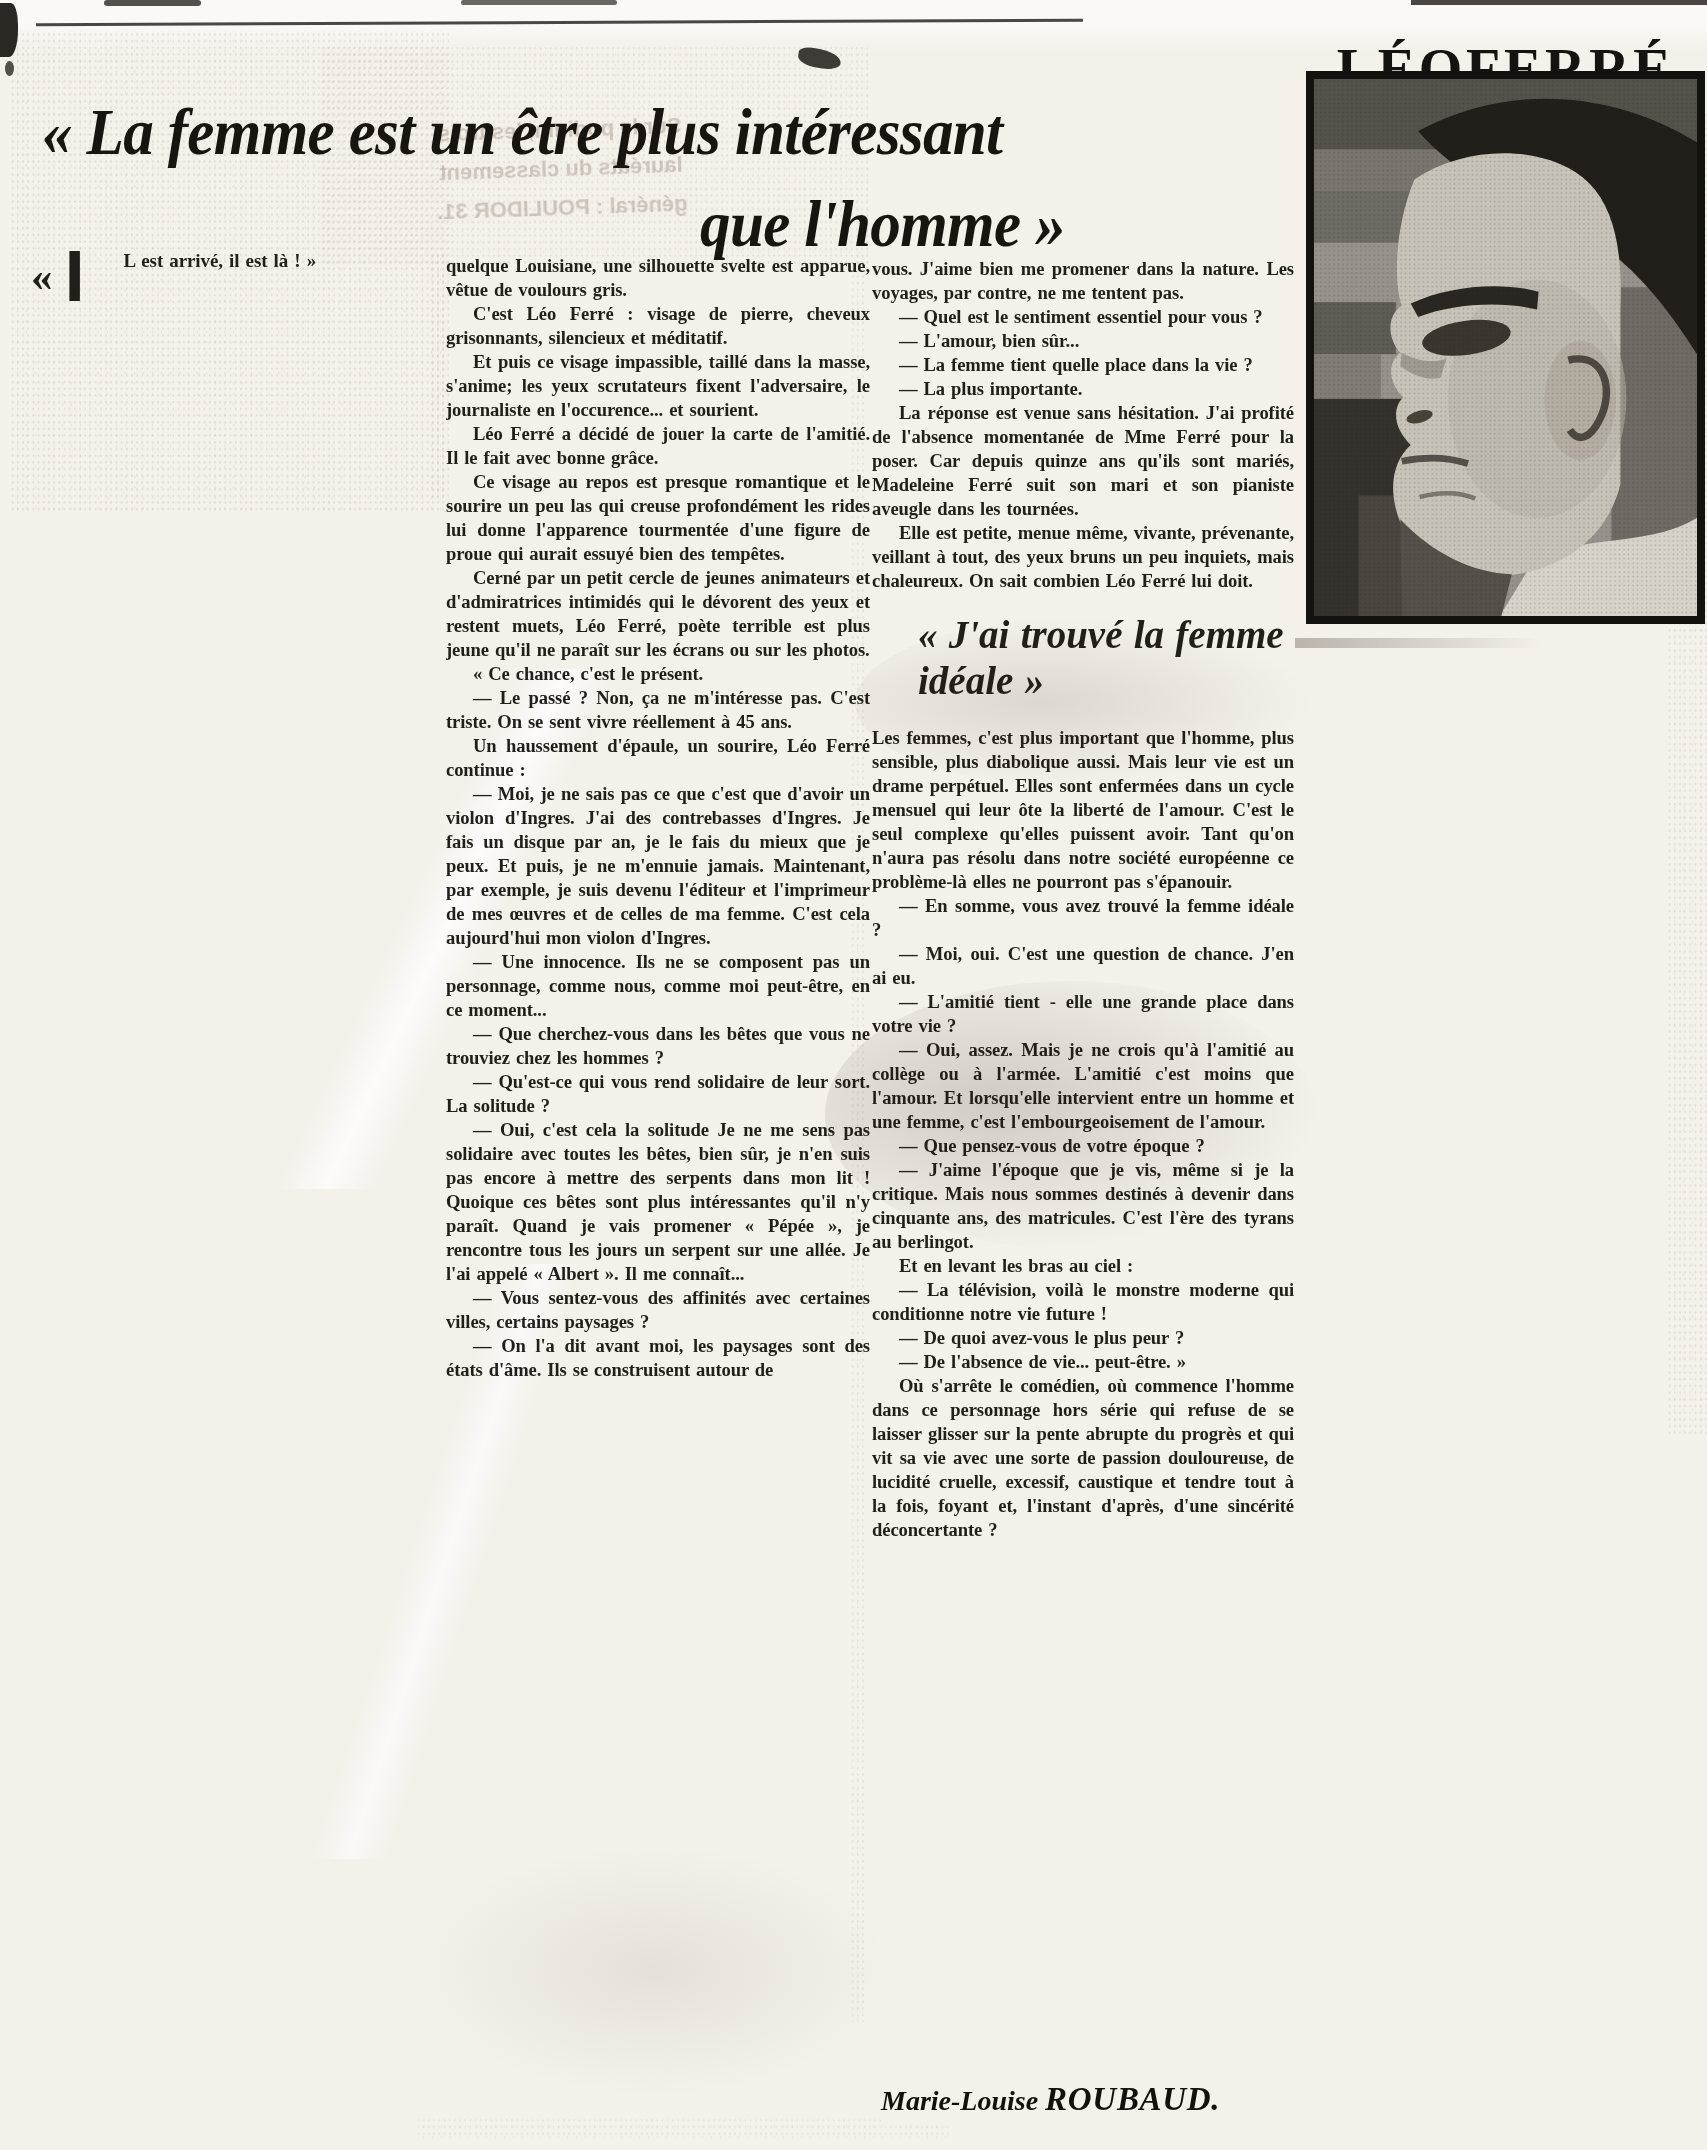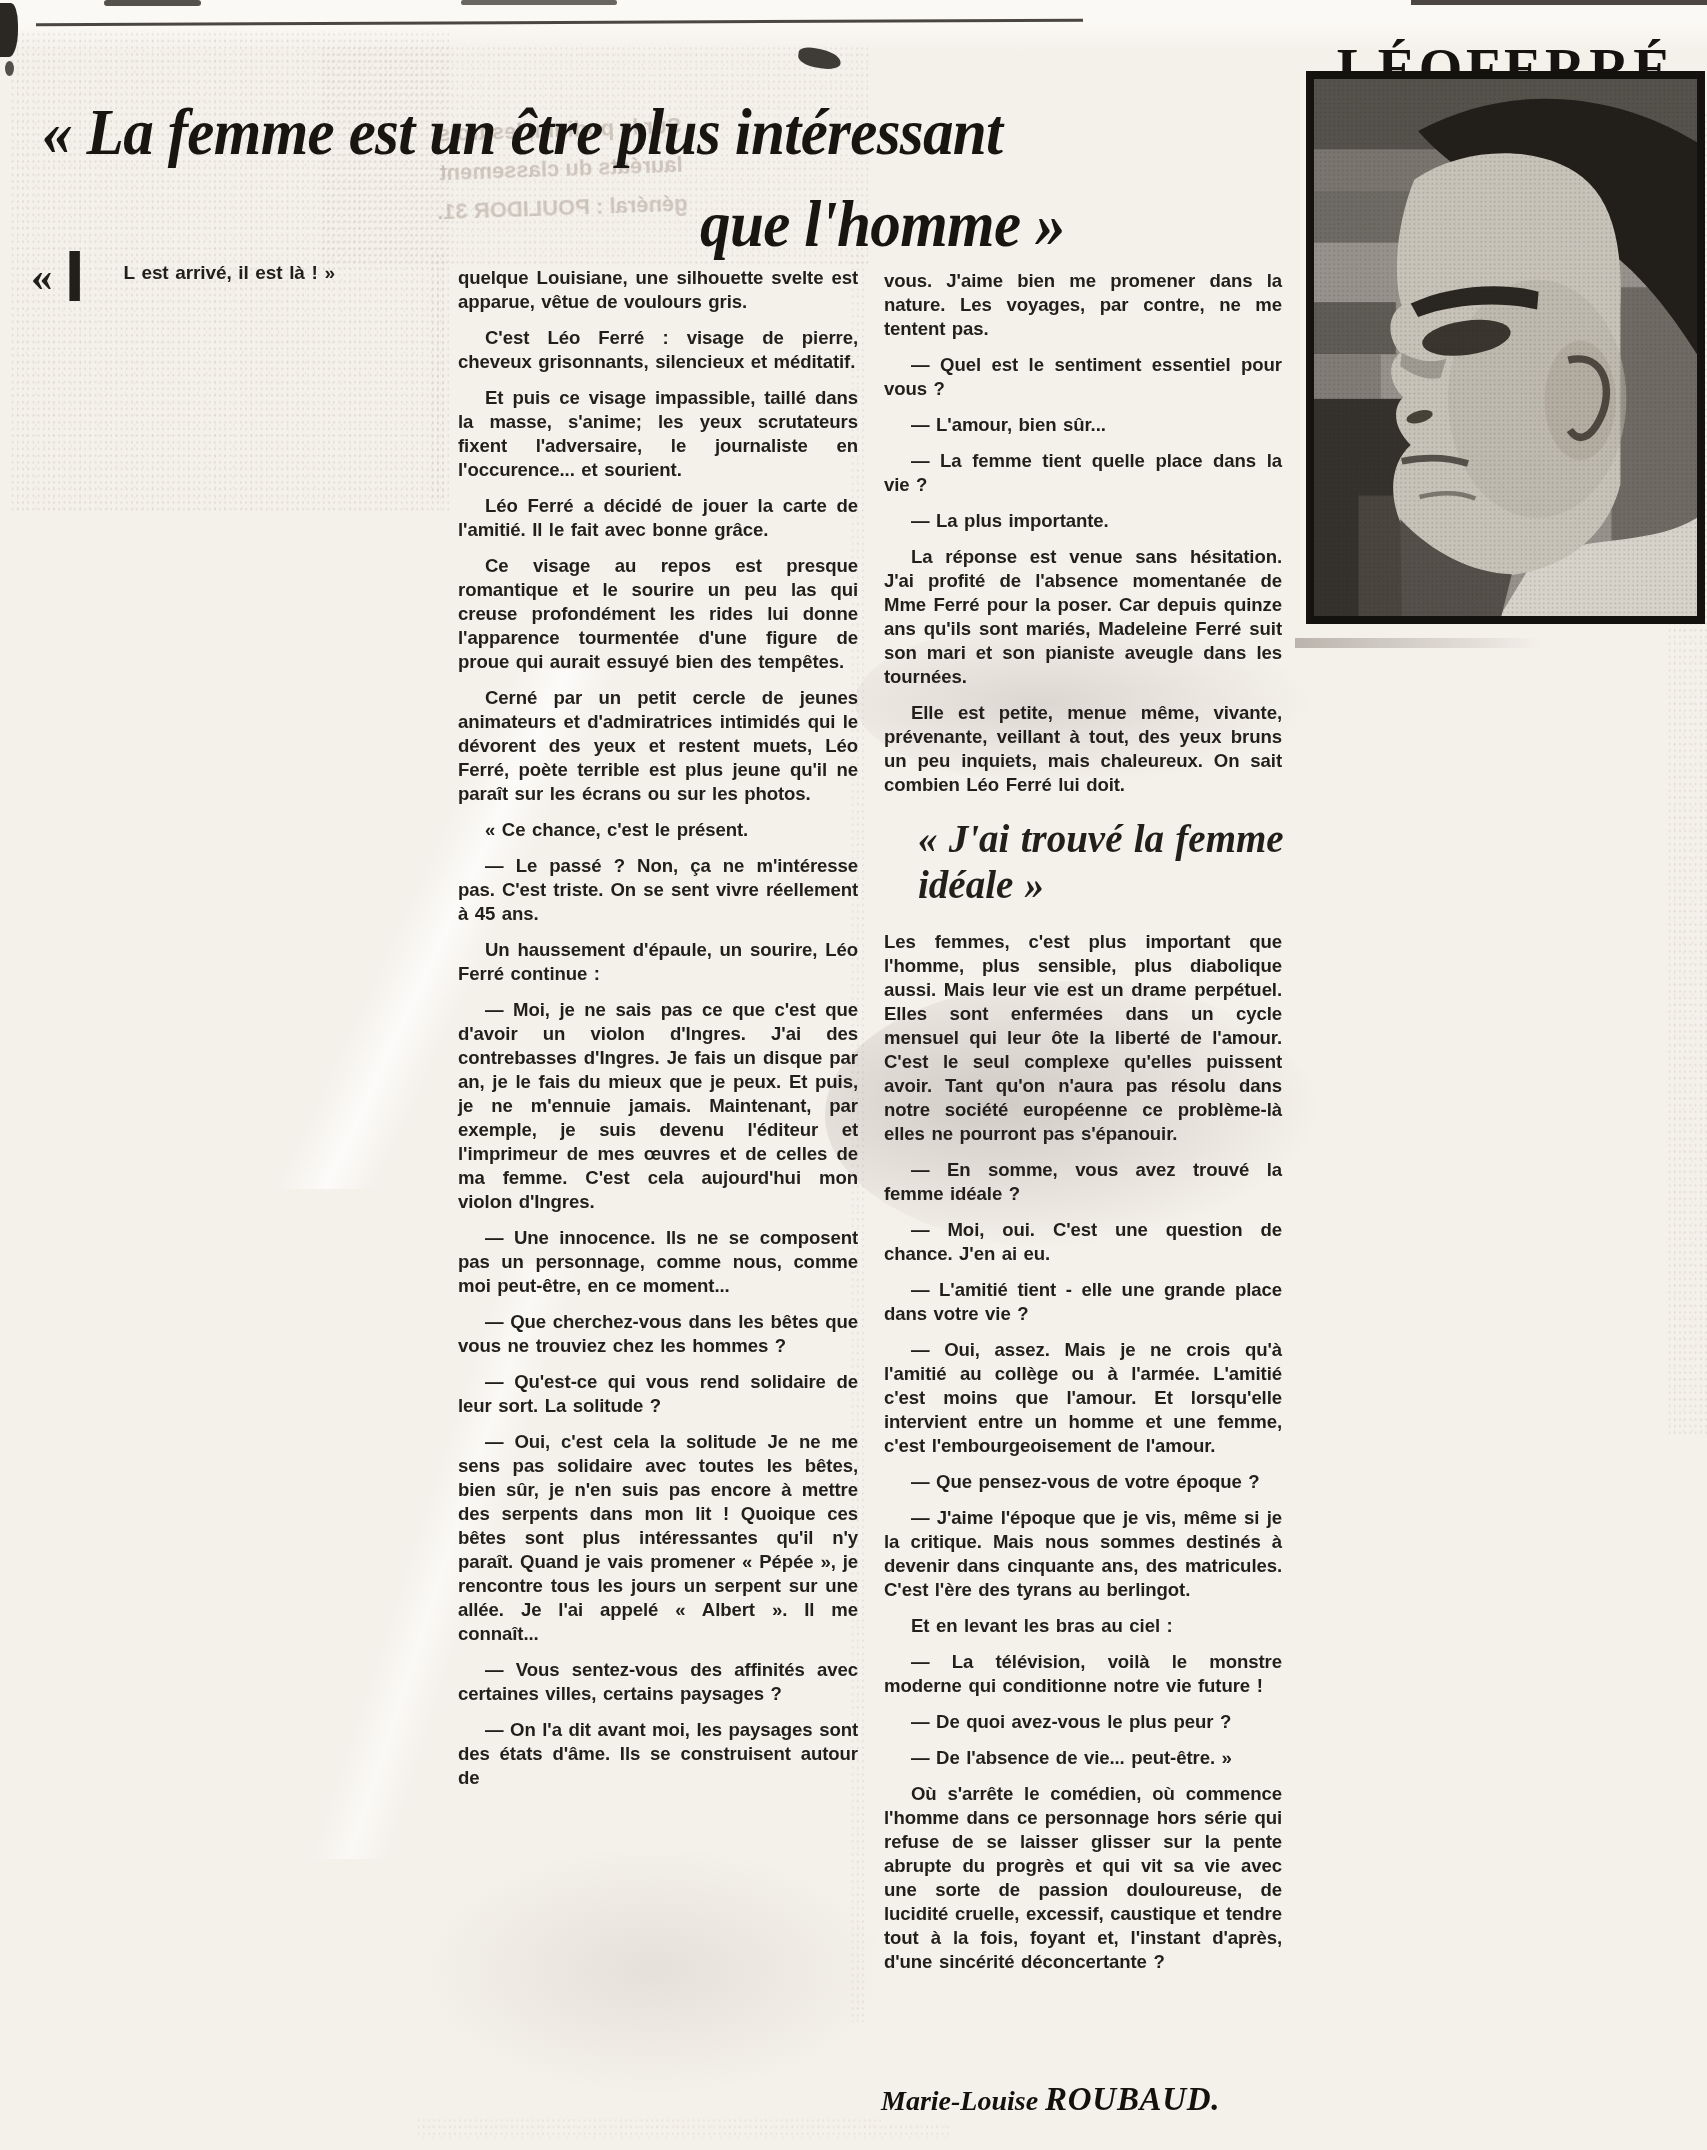--- a/index.html
+++ b/index.html
@@ -57,21 +57,21 @@
     color:rgba(118,100,86,.30); filter:blur(0.5px);
     font-weight:700; font-size:22px; line-height:39px; text-align:center;
     pointer-events:none;
   }
   
   .col{
     position:absolute; text-align:justify; font-weight:700;
     font-size:18.6px; line-height:24px; letter-spacing:-0.1px; word-spacing:1.5px;
     hyphens:auto; -webkit-hyphens:auto; overflow:hidden;
   }
-  .col p{margin:12px; text-indent:27px;}
+  .col p{margin:0; text-indent:27px;font-family:Liberation Serif, serif;}
   .col p:first-child{text-indent:0;}
   .col1{left:31px; top:248px; width:418px; font-size:19px; line-height:25px;}
   .col2{left:446px; top:254px; width:424px; height:1887px;}
   .col3{left:872px; top:257px; width:422px; height:1811px;}
   .lead-caps{
     float:left; height:54px; display:flex; align-items:center;
     gap:12px; margin:0 12px 0 0; padding-top:1.5px;
   }
   .open-quote{font-family:"Liberation Serif", serif; font-size:43px; font-weight:700; line-height:1;}
   .dropcap{font-size:73px; line-height:.72; font-weight:700;}

